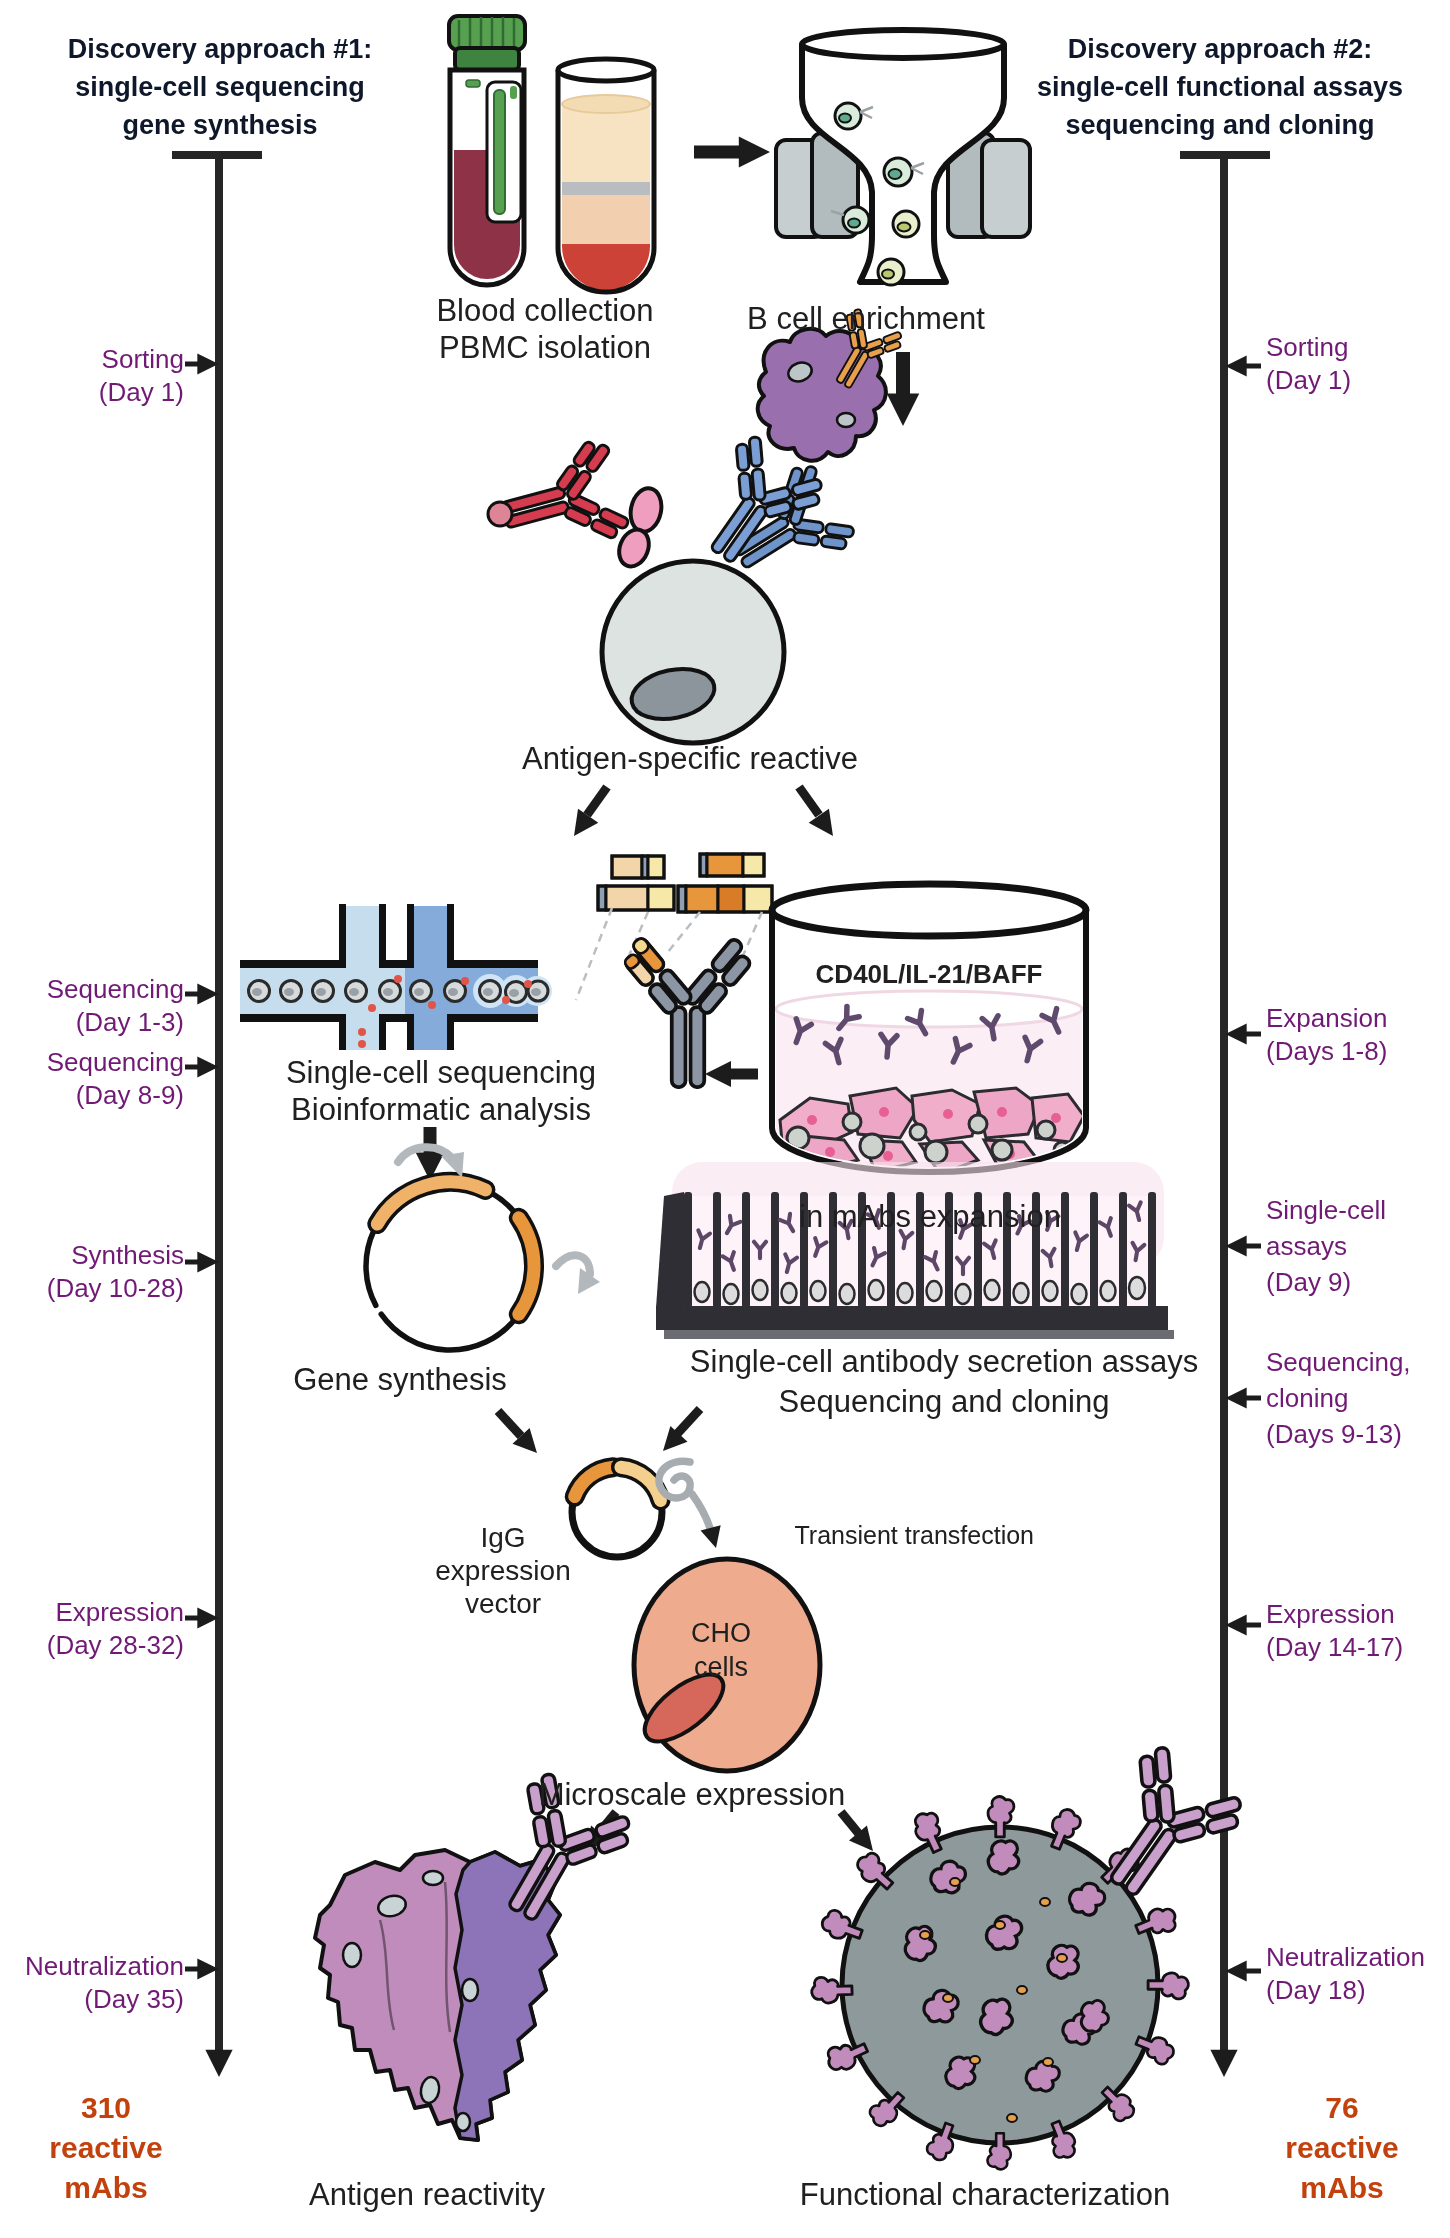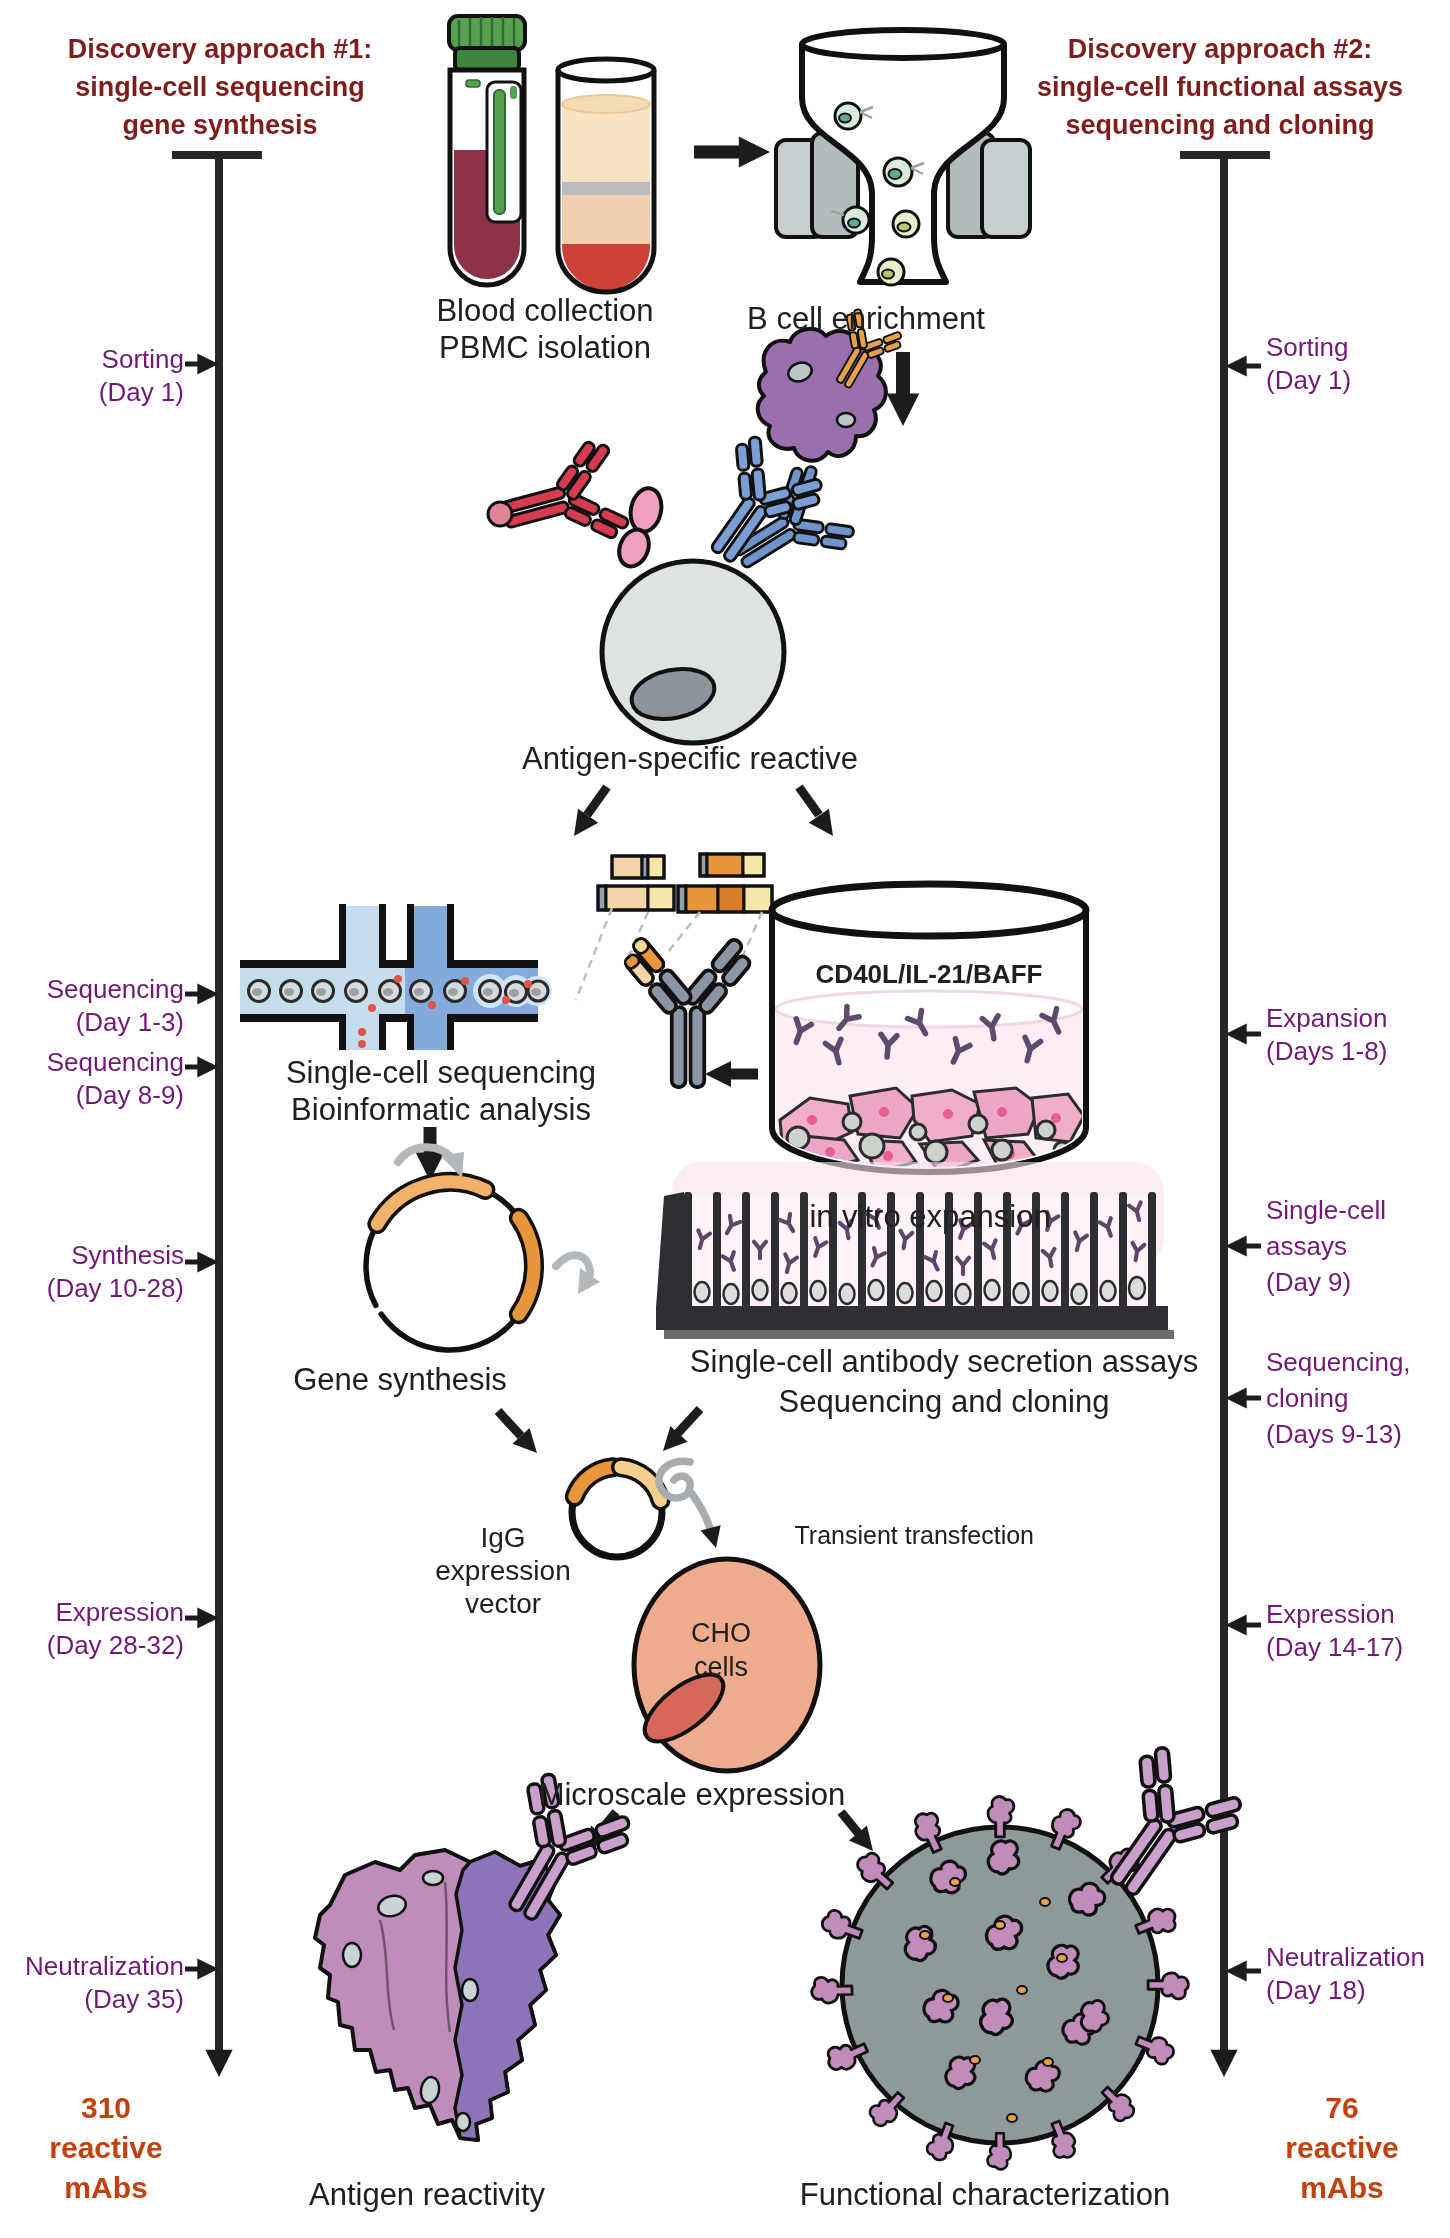--- a/index.html
+++ b/index.html
@@ -1,20 +1,20 @@
 <!DOCTYPE html>
 <html><head>
 <meta charset="utf-8">
 <style>
   html,body{margin:0;padding:0;background:#fff;}
   .canvas{position:relative;width:1450px;height:2238px;background:#ffffff;overflow:hidden;
           font-family:"Liberation Sans",sans-serif;color:#1a1a1a;}
   .canvas svg{position:absolute;left:0;top:0;}
   .lbl{position:absolute;white-space:pre-line;}
-  .title{font-weight:bold;font-size:27px;line-height:38px;text-align:center;color:#7f1d1d;}
+  .title{font-weight:bold;font-size:27px;line-height:38px;text-align:center;color:#0f172a;}
   .side{font-size:26px;line-height:33px;color:#701a75;}
   .side.l{text-align:right;}
   .side.r{text-align:left;}
   .lh36{line-height:36px;}
   .cap{font-size:31px;line-height:37px;text-align:center;color:#202020;}
   .small{font-size:26px;font-weight:bold;}
   .tiny{font-size:25px;text-align:right;}
   .result{font-weight:bold;font-size:30px;line-height:40px;text-align:center;color:#c2410c;}
 </style>
 </head>
@@ -621,21 +621,21 @@
 mAbs</div>
 
 <div class="lbl cap" style="left:395px;top:292px;width:300px">Blood collection
 PBMC isolation</div>
 <div class="lbl cap" style="left:716px;top:300px;width:300px">B cell enrichment</div>
 <div class="lbl cap" style="left:490px;top:740px;width:400px">Antigen-specific reactive</div>
 <div class="lbl cap" style="left:241px;top:1054px;width:400px">Single-cell sequencing
 Bioinformatic analysis</div>
 <div class="lbl cap" style="left:250px;top:1361px;width:300px">Gene synthesis</div>
 <div class="lbl cap small" style="left:779px;top:956px;width:300px">CD40L/IL-21/BAFF</div>
-<div class="lbl cap" style="left:780px;top:1198px;width:300px">in vitro expansion</div>
+<div class="lbl cap" style="left:780px;top:1198px;width:300px">in mAbs expansion</div>
 <div class="lbl cap" style="left:644px;top:1342px;width:600px;line-height:40px">Single-cell antibody secretion assays
 Sequencing and cloning</div>
 <div class="lbl cap" style="left:403px;top:1521px;width:200px;font-size:28px;line-height:33px">IgG
 expression
 vector</div>
 <div class="lbl cap tiny" style="left:754px;top:1517px;width:280px">Transient transfection</div>
 <div class="lbl cap" style="left:641px;top:1616px;width:160px;font-size:27px;line-height:34px">CHO
 cells</div>
 <div class="lbl cap" style="left:492px;top:1776px;width:400px">Microscale expression</div>
 <div class="lbl cap" style="left:277px;top:2176px;width:300px">Antigen reactivity</div>

